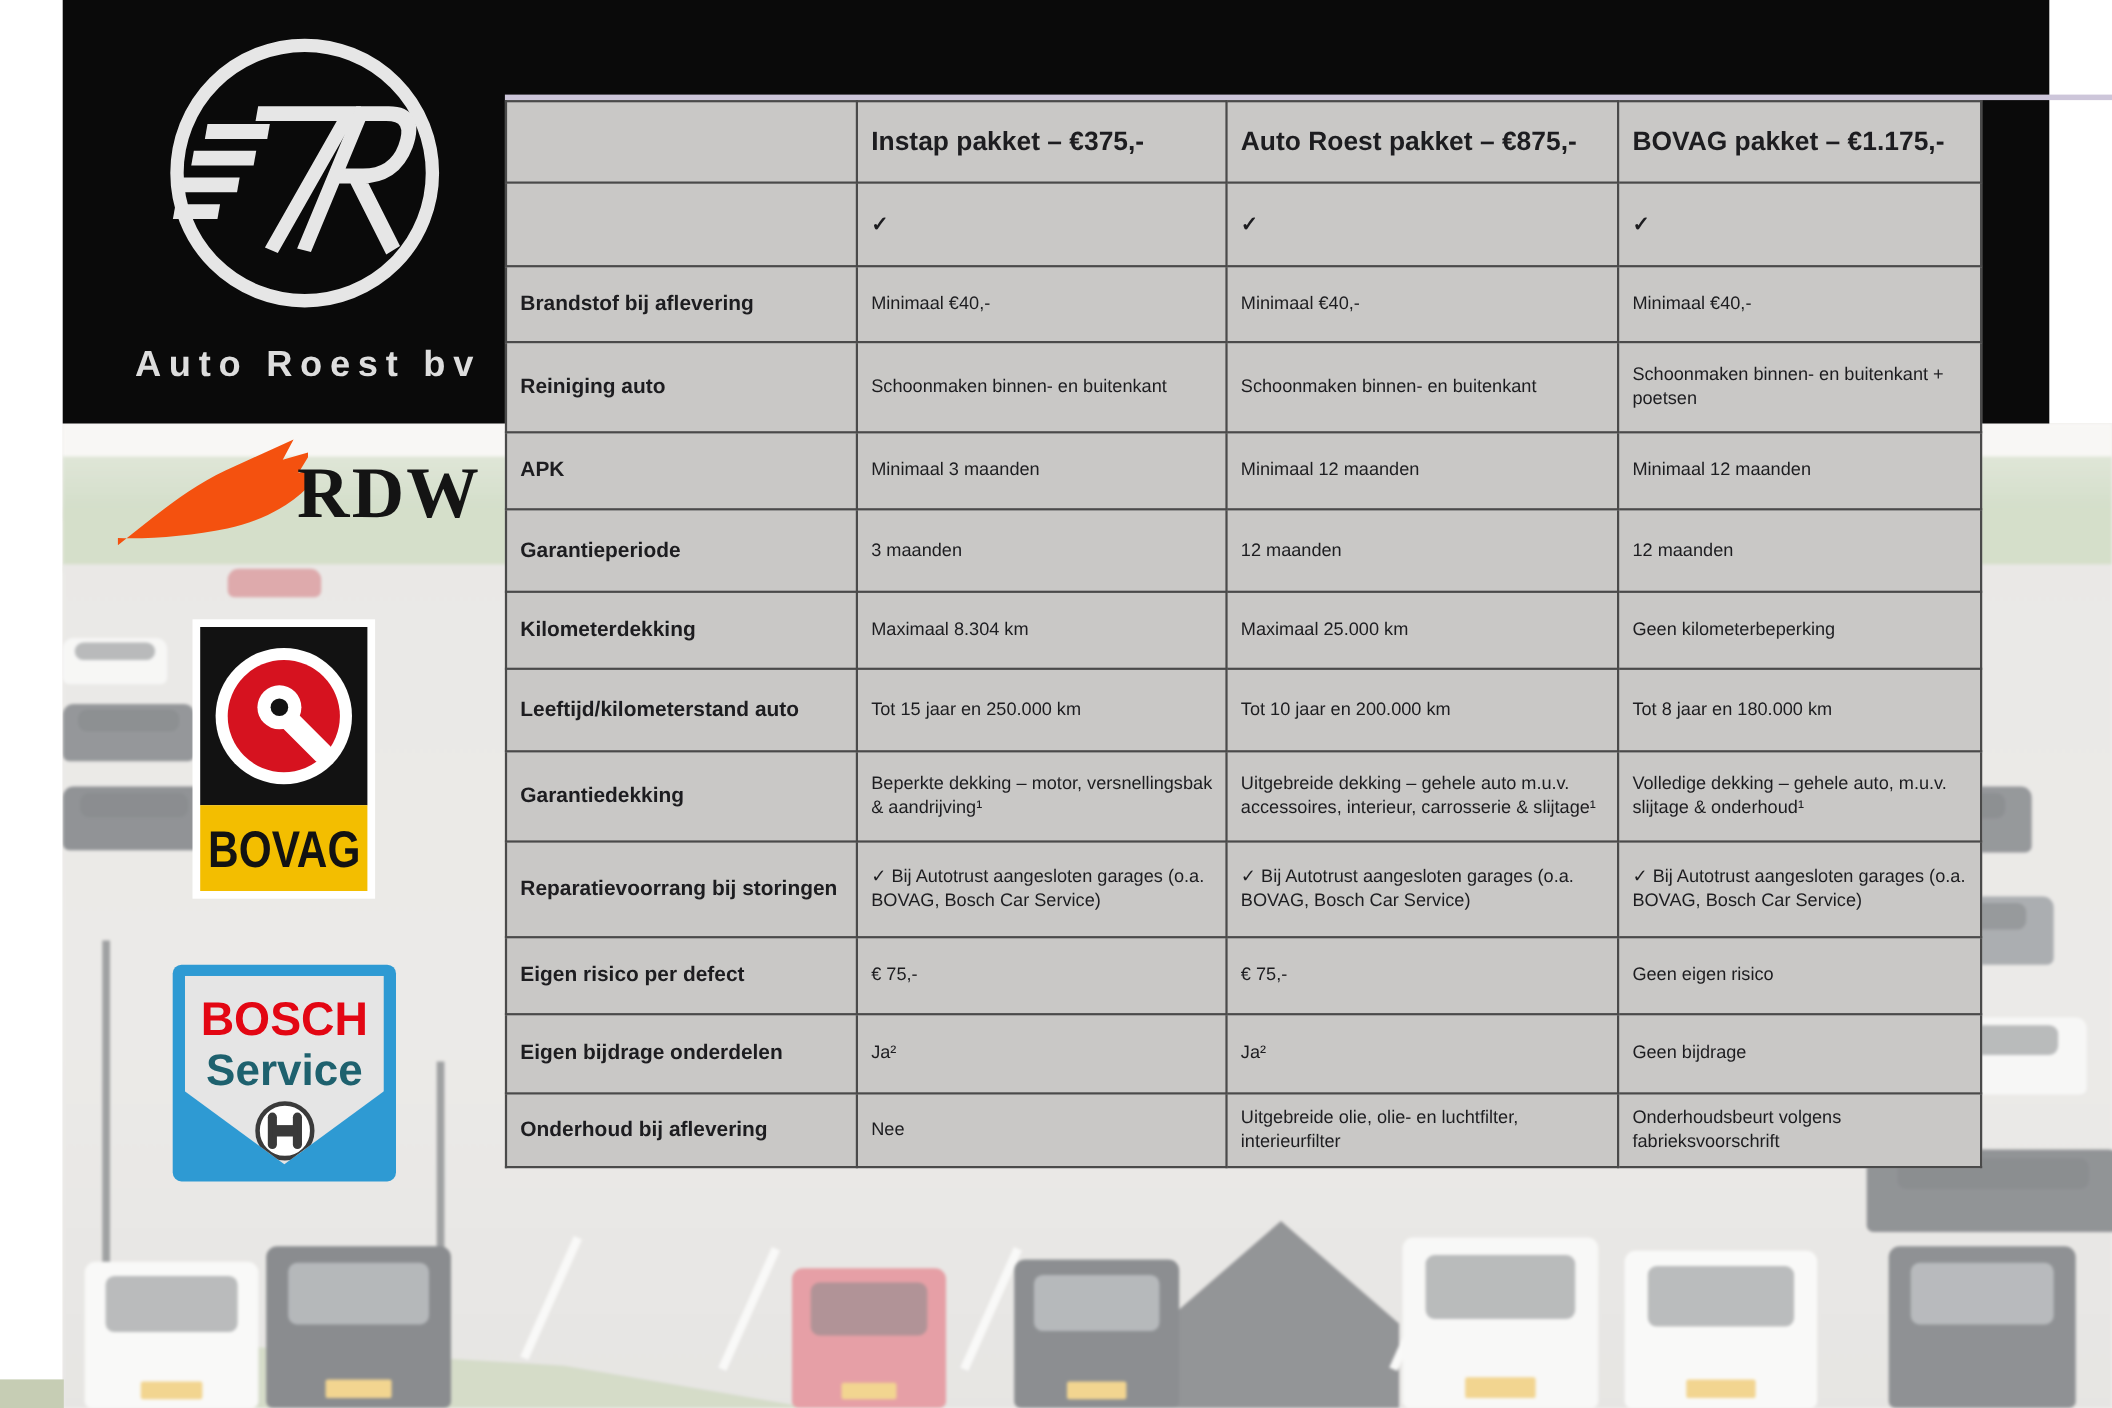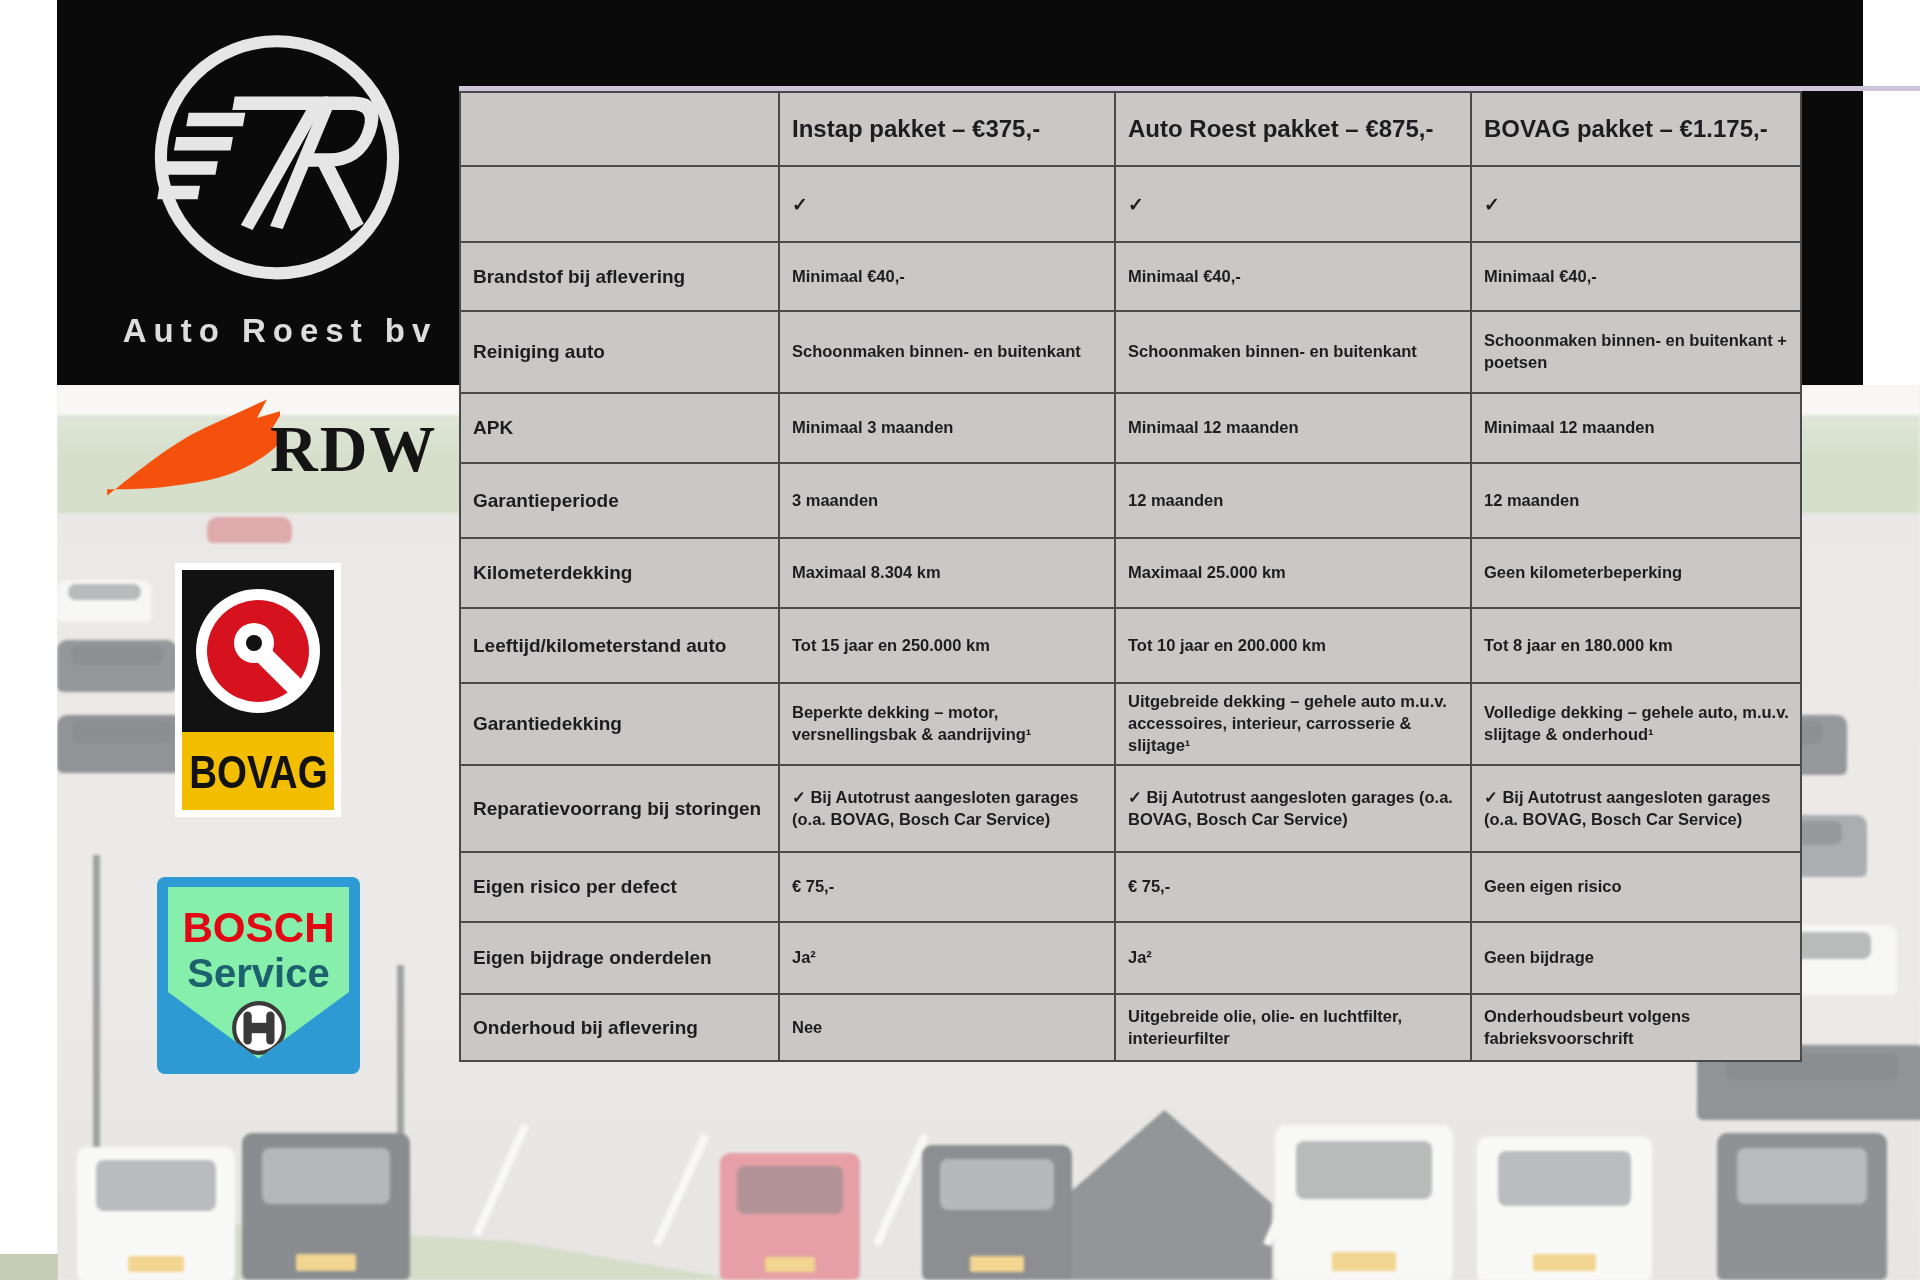--- a/index.html
+++ b/index.html
@@ -55,38 +55,38 @@
   .bovag-disc{position:absolute;inset:11px;border-radius:50%;background:#d6121f;}
   .bovag-wrench-handle{position:absolute;left:69px;top:44px;width:19px;height:66px;background:#ffffff;
     border-radius:6px;transform:rotate(-45deg);}
   .bovag-wrench-head{position:absolute;left:38px;top:34px;width:40px;height:40px;border-radius:50%;background:#ffffff;}
   .bovag-hole{position:absolute;left:12px;top:12px;width:16px;height:16px;border-radius:50%;background:#121212;}
   .bovag-yellow{position:relative;width:100%;height:78px;background:#f3be00;display:flex;align-items:center;justify-content:center;}
   .bovag-word{font-size:47px;font-weight:bold;color:#121212;transform:scaleX(.82);letter-spacing:0px;}
 
   
   .bosch{position:absolute;left:157px;top:877px;width:203px;height:197px;background:#2e9ad3;border-radius:8px;}
-  .bosch-shield{position:absolute;left:11px;right:11px;top:10px;bottom:12px;background:#86efac;
+  .bosch-shield{position:absolute;left:11px;right:11px;top:10px;bottom:12px;background:#e5e5e5;
     clip-path:polygon(0 0,100% 0,100% 60%,50% 98%,0 60%);}
   .bosch-word{position:absolute;left:0;right:0;top:16px;text-align:center;
     color:#e30613;font-size:43px;font-weight:bold;transform:scaleX(.98);}
   .bosch-service{position:absolute;left:0;right:0;top:64px;text-align:center;
     color:#1e616e;font-size:40px;font-weight:bold;}
   .bosch-armature{position:absolute;left:50%;top:112px;transform:translateX(-50%);}
 
   
   .table-wrap{position:absolute;left:459px;top:86px;width:1580px;border-top:5px solid #cdc6da;}
   table.pkg{border-collapse:collapse;table-layout:fixed;width:1341px;background:#c9c8c6;}
   table.pkg td,table.pkg th{
     border:2px solid #4a4a4a;vertical-align:middle;text-align:left;
     padding:6px 8px 6px 12px;color:#1d1d20;word-wrap:break-word;
   }
   th.col-h{font-size:24px;font-weight:bold;letter-spacing:0;}
   td.row-label{font-size:19px;font-weight:bold;}
-  td.cell{font-size:16.5px;font-weight:bold;line-height:1.32;}
+  td.cell{font-size:16.5px;font-weight:normal;line-height:1.32;}
   td.check{font-size:19px;font-weight:bold;}
   tr.r1{height:74px}tr.r2{height:76px}tr.r3{height:69px}tr.r4{height:82px}
   tr.r5{height:70px}tr.r6{height:75px}tr.r7{height:70px}tr.r8{height:75px}
   tr.r9{height:82px}tr.r10{height:76px}tr.r11{height:87px}tr.r12{height:70px}
   tr.r13{height:72px}tr.r14{height:67px}
 </style>
 </head>
 <body>
 
 <div class="stage">

